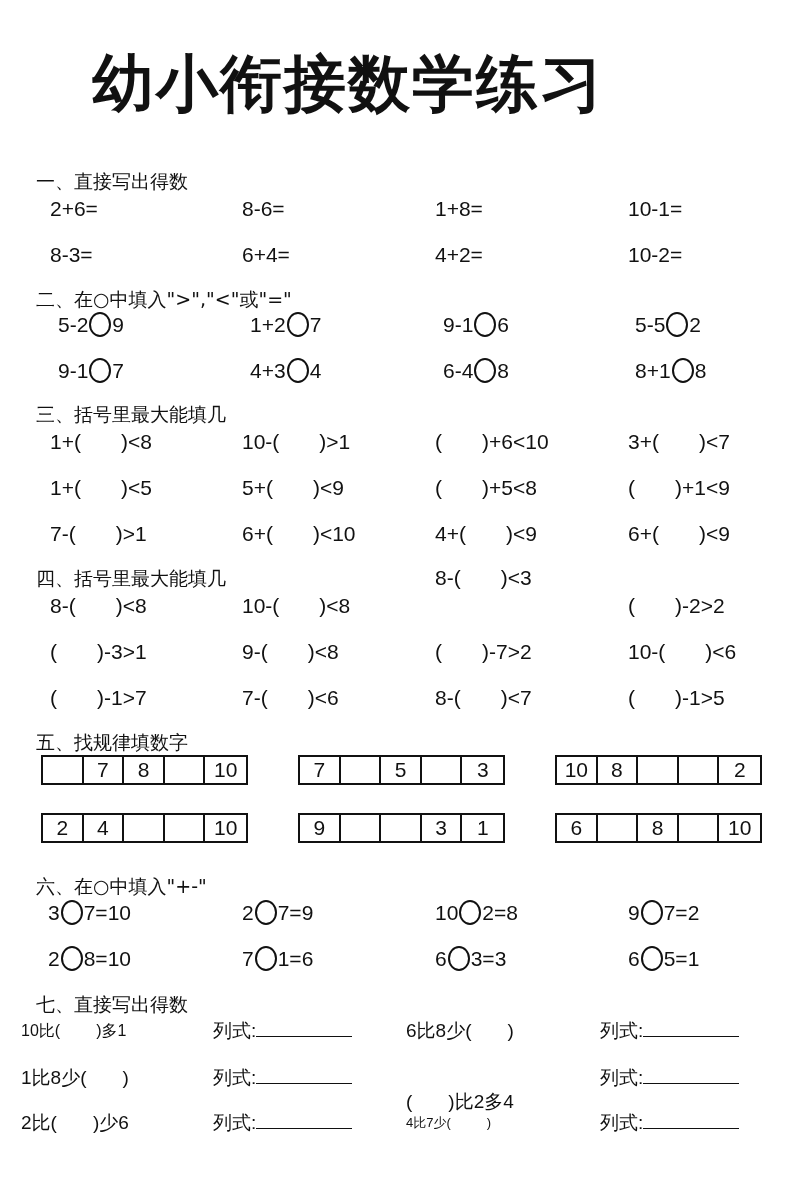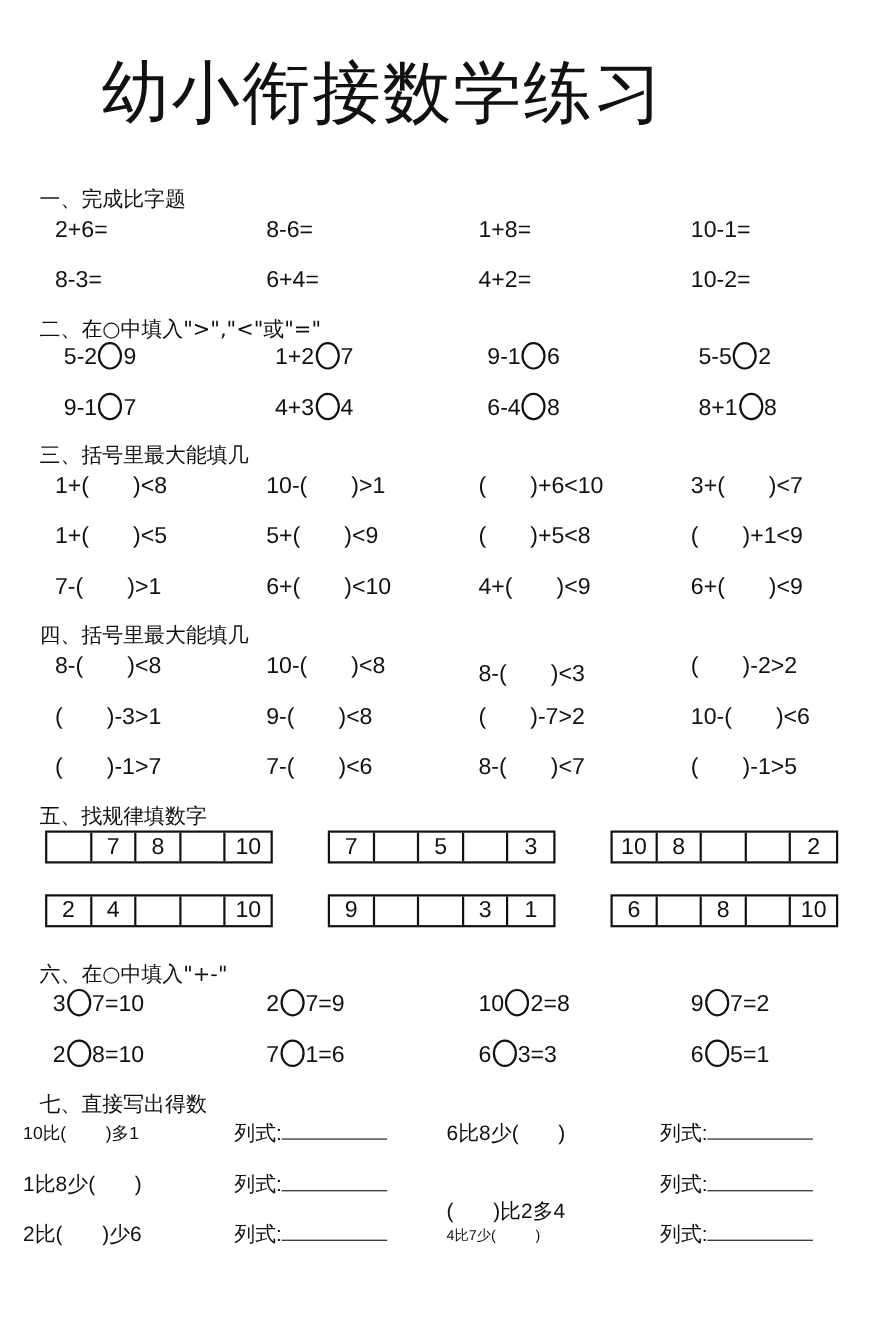--- a/index.html
+++ b/index.html
@@ -2,21 +2,21 @@
 <html><head>
 <meta charset="utf-8">
 <style>
   html, body { margin: 0; padding: 0; background: #ffffff; }
   body {
     width: 800px; height: 1201px; position: relative; overflow: hidden;
     font-family: "DejaVu Sans", "Liberation Sans", sans-serif; color: #111;
   }
   .title {
     position: absolute; left: 0; top: 44px; width: 696px; text-align: center;
-    font-size: 62px; letter-spacing: 2px; line-height: 80px;
+    font-size: 62px; letter-spacing: 2px; line-height: 80px; font-weight: bold;
   }
   .sec-head {
     position: absolute; left: 36px; font-size: 19px; line-height: 24px; white-space: nowrap;
   }
   .item {
     position: absolute; font-size: 21px; line-height: 28px; white-space: nowrap;
     font-family: "Liberation Sans", "DejaVu Sans", sans-serif;
   }
   .circ {
     display: inline-block; width: 22px; height: 25px; border: 2px solid #111;
@@ -33,21 +33,21 @@
   .boxrow .cell:last-child { border-right: none; }
   .line {
     display: inline-block; width: 96px; border-bottom: 1.5px solid #111; height: 18px; vertical-align: baseline;
   }
 </style>
 </head>
 <body>
 
 <div class="title">幼小衔接数学练习</div>
 
-<div class="sec-head" style="top:169px">一、完成比字题</div>
+<div class="sec-head" style="top:169px">一、直接写出得数</div>
 <div class="item" style="left:50px;top:195px">2+6=</div>
 <div class="item" style="left:242px;top:195px">8-6=</div>
 <div class="item" style="left:435px;top:195px">1+8=</div>
 <div class="item" style="left:628px;top:195px">10-1=</div>
 <div class="item" style="left:50px;top:241px">8-3=</div>
 <div class="item" style="left:242px;top:241px">6+4=</div>
 <div class="item" style="left:435px;top:241px">4+2=</div>
 <div class="item" style="left:628px;top:241px">10-2=</div>
 
 <div class="sec-head" style="top:287px">二、在○中填入"&gt;","&lt;"或"="</div>
@@ -70,21 +70,21 @@
 <div class="item" style="left:435px;top:474px"><span>(</span><span class="blank"></span><span>)+5&lt;8</span></div>
 <div class="item" style="left:628px;top:474px"><span>(</span><span class="blank"></span><span>)+1&lt;9</span></div>
 <div class="item" style="left:50px;top:520px"><span>7-(</span><span class="blank"></span><span>)&gt;1</span></div>
 <div class="item" style="left:242px;top:520px"><span>6+(</span><span class="blank"></span><span>)&lt;10</span></div>
 <div class="item" style="left:435px;top:520px"><span>4+(</span><span class="blank"></span><span>)&lt;9</span></div>
 <div class="item" style="left:628px;top:520px"><span>6+(</span><span class="blank"></span><span>)&lt;9</span></div>
 
 <div class="sec-head" style="top:566px">四、括号里最大能填几</div>
 <div class="item" style="left:50px;top:592px"><span>8-(</span><span class="blank"></span><span>)&lt;8</span></div>
 <div class="item" style="left:242px;top:592px"><span>10-(</span><span class="blank"></span><span>)&lt;8</span></div>
-<div class="item" style="left:435px;top:599px"><span>8-(</span><span class="blank"></span><span>)&lt;3</span></div>
+<div class="item" style="left:435px;top:564px"><span>8-(</span><span class="blank"></span><span>)&lt;3</span></div>
 <div class="item" style="left:628px;top:592px"><span>(</span><span class="blank"></span><span>)-2&gt;2</span></div>
 <div class="item" style="left:50px;top:638px"><span>(</span><span class="blank"></span><span>)-3&gt;1</span></div>
 <div class="item" style="left:242px;top:638px"><span>9-(</span><span class="blank"></span><span>)&lt;8</span></div>
 <div class="item" style="left:435px;top:638px"><span>(</span><span class="blank"></span><span>)-7&gt;2</span></div>
 <div class="item" style="left:628px;top:638px"><span>10-(</span><span class="blank"></span><span>)&lt;6</span></div>
 <div class="item" style="left:50px;top:684px"><span>(</span><span class="blank"></span><span>)-1&gt;7</span></div>
 <div class="item" style="left:242px;top:684px"><span>7-(</span><span class="blank"></span><span>)&lt;6</span></div>
 <div class="item" style="left:435px;top:684px"><span>8-(</span><span class="blank"></span><span>)&lt;7</span></div>
 <div class="item" style="left:628px;top:684px"><span>(</span><span class="blank"></span><span>)-1&gt;5</span></div>
 

